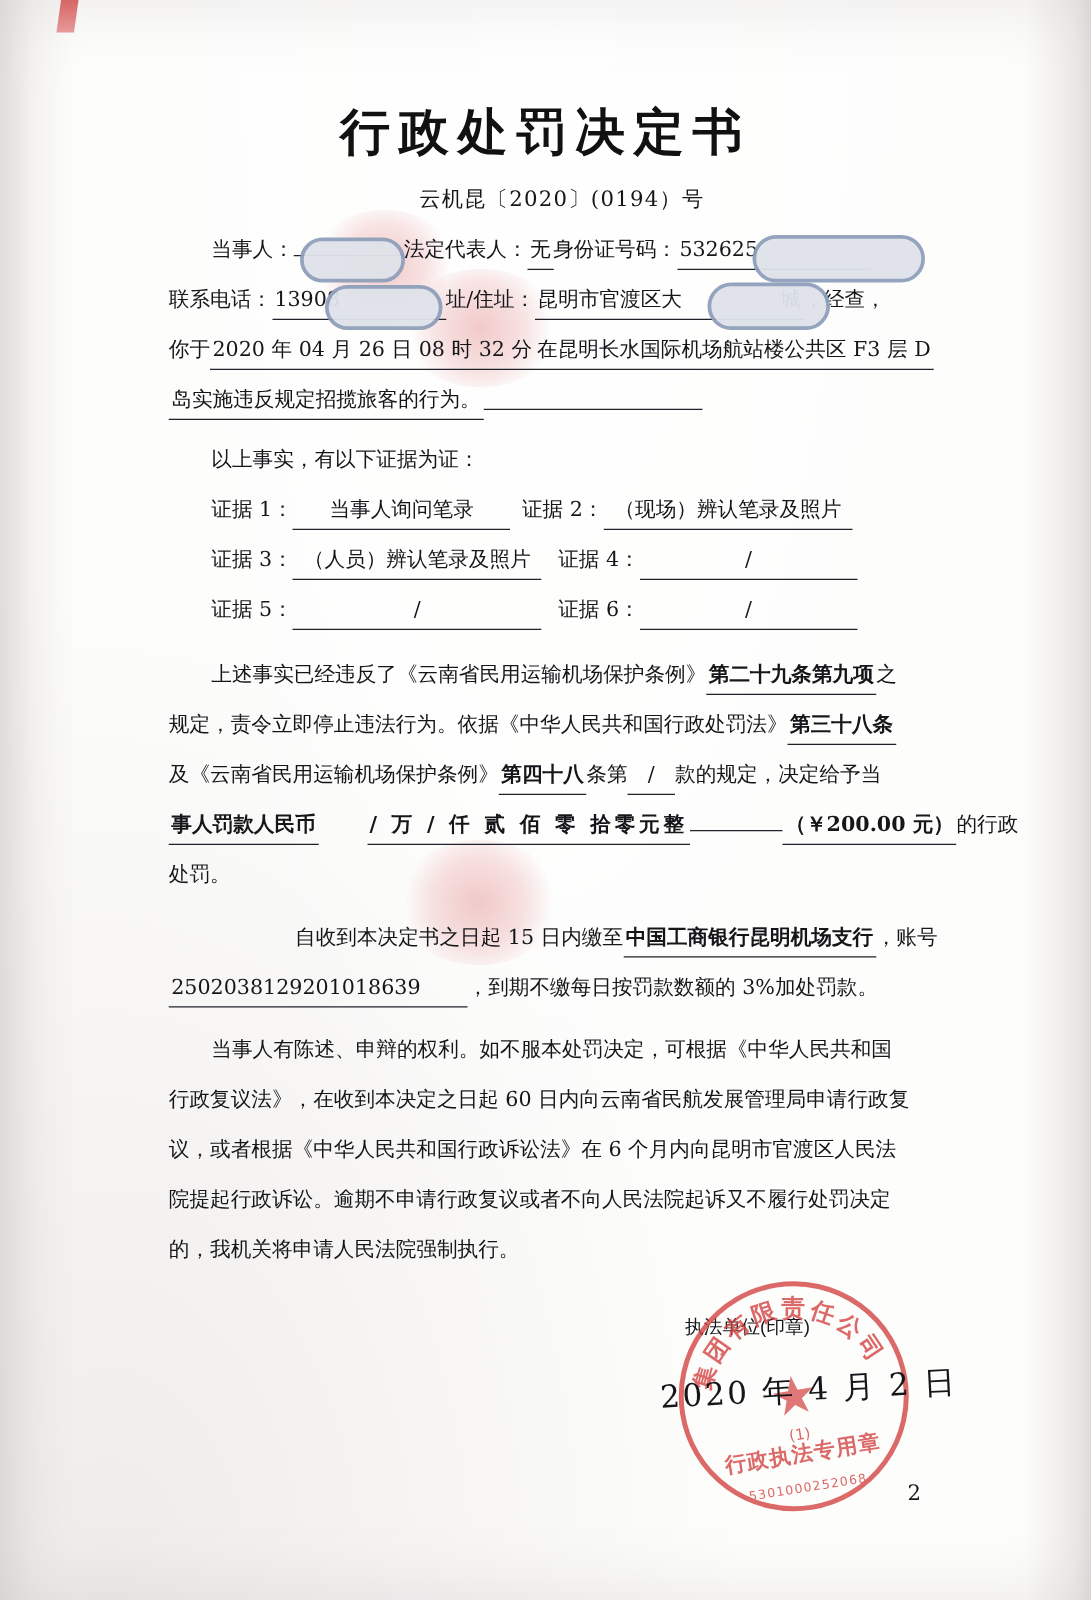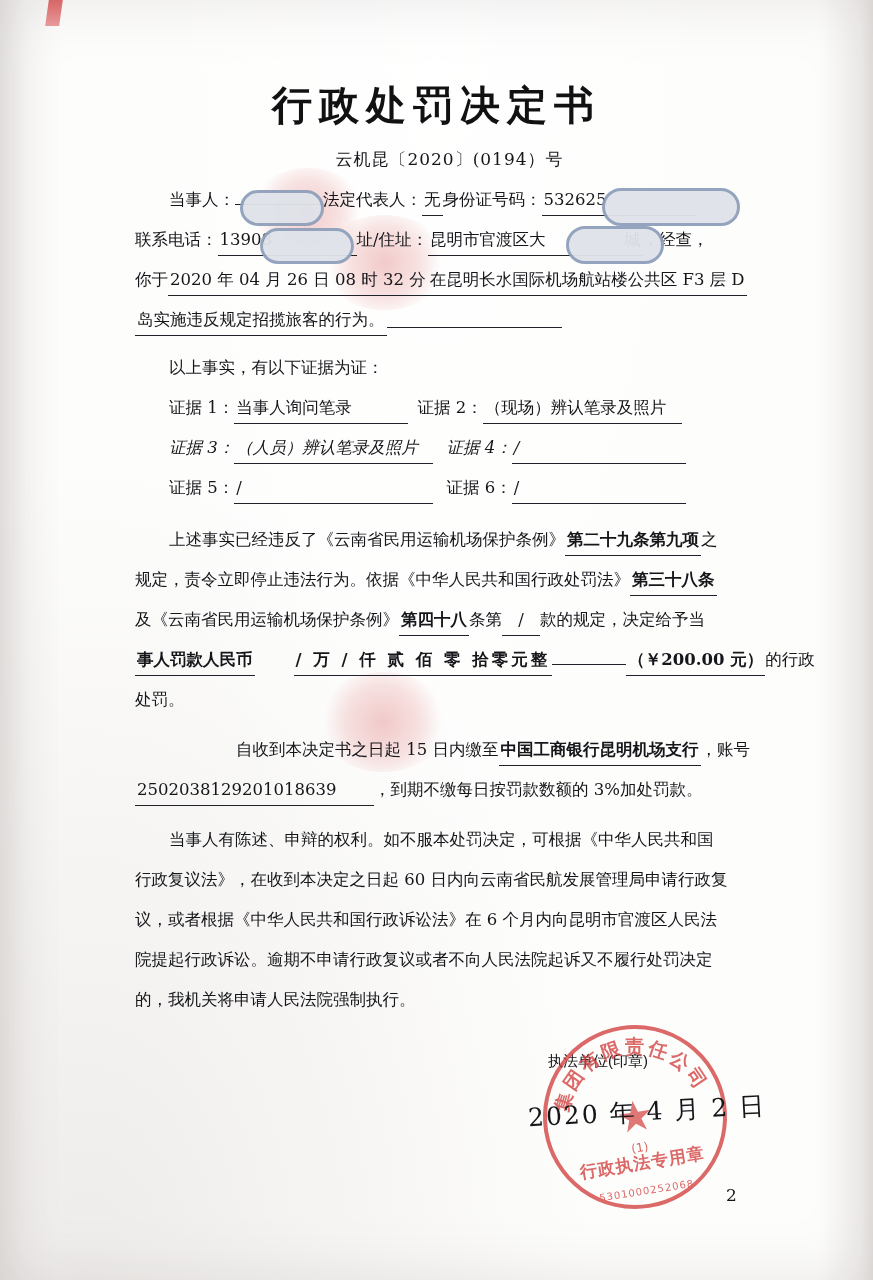--- a/index.html
+++ b/index.html
@@ -49,21 +49,21 @@
   .body{
     position:absolute;left:135px;top:180px;width:615px;
     font-family:"DejaVu Serif","Liberation Serif",serif;
     font-size:16.5px;line-height:40px;color:#15161a;
   }
   .ln{position:relative;white-space:nowrap;}
   .u{border-bottom:1px solid #20222a;padding:0 2px;display:inline-block;line-height:30px;}
   .ub{border-bottom:1px solid #20222a;padding:0 2px;display:inline-block;line-height:30px;font-weight:bold;}
   .gap{display:inline-block;border-bottom:1px solid #20222a;height:18px;vertical-align:-3px;}
   .ind{padding-left:34px;}
-  .center{}
+  .center{text-align:center;}
   
   .blob{position:absolute;border-radius:26px;background:#dfe3ea;border:3px solid #8fa0bb;opacity:.95;}
   
   .smudge{position:absolute;border-radius:50%;
     background:radial-gradient(circle,rgba(214,82,82,.30) 0%,rgba(214,82,82,.16) 45%,rgba(214,82,82,0) 72%);
     pointer-events:none;}
   
   .seal{
     position:absolute;left:543px;top:1025px;width:176px;height:176px;
     border:4px solid #d2403f;border-radius:50%;
@@ -142,21 +142,21 @@
       <div class="ln">
         <span class="u">岛实施违反规定招揽旅客的行为。</span><span class="gap" style="width:175px;"></span>
       </div>
 
       <div class="ln ind" style="margin-top:8px;">以上事实，有以下证据为证：</div>
 
       <div class="ln" style="padding-left:34px;">
         <span>证据 1：</span><span class="u center" style="width:170px;">当事人询问笔录</span>
         <span style="margin-left:4px;">证据 2：</span><span class="u center" style="width:195px;">（现场）辨认笔录及照片</span>
       </div>
-      <div class="ln" style="padding-left:34px;font-style:italic;">
+      <div class="ln" style="padding-left:34px;">
         <span>证据 3：</span><span class="u center" style="width:195px;">（人员）辨认笔录及照片</span>
         <span style="margin-left:8px;">证据 4：</span><span class="u center" style="width:170px;">/</span>
       </div>
       <div class="ln" style="padding-left:34px;">
         <span>证据 5：</span><span class="u center" style="width:195px;">/</span>
         <span style="margin-left:8px;">证据 6：</span><span class="u center" style="width:170px;">/</span>
       </div>
 
       <div class="ln ind" style="margin-top:12px;">
         <span>上述事实已经违反了《云南省民用运输机场保护条例》</span><span class="ub">第二十九条第九项</span><span>之</span>

